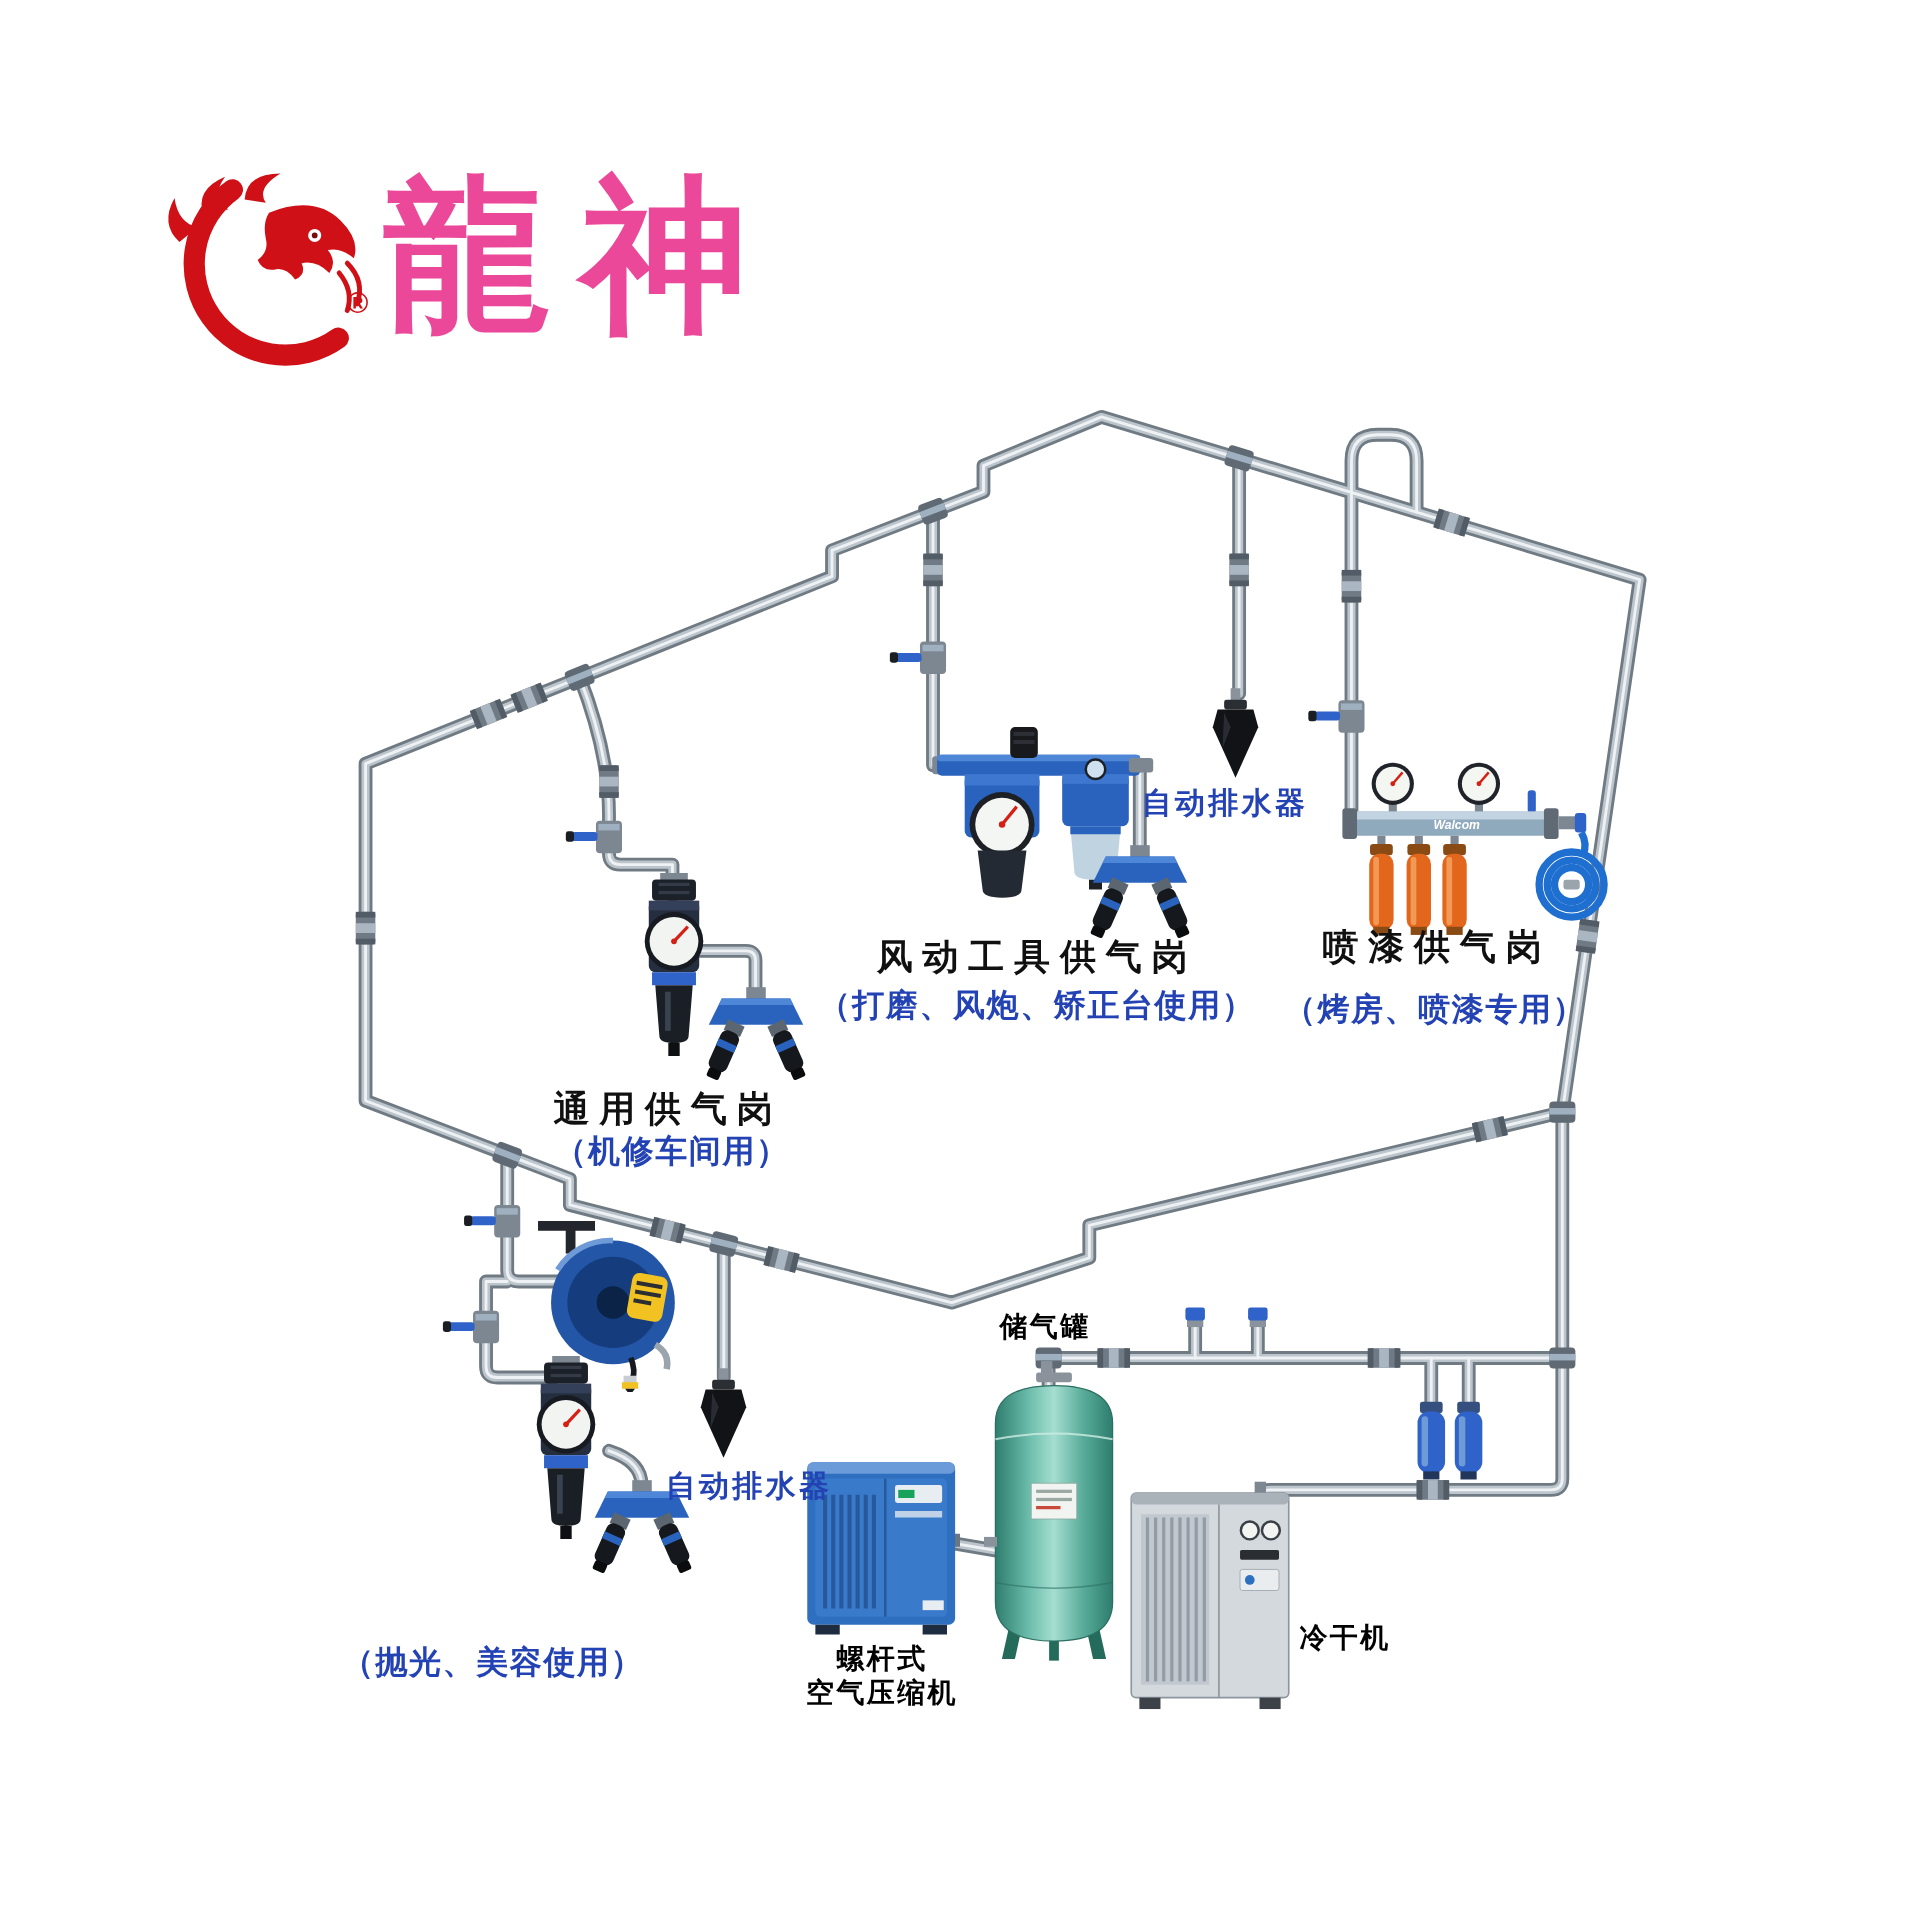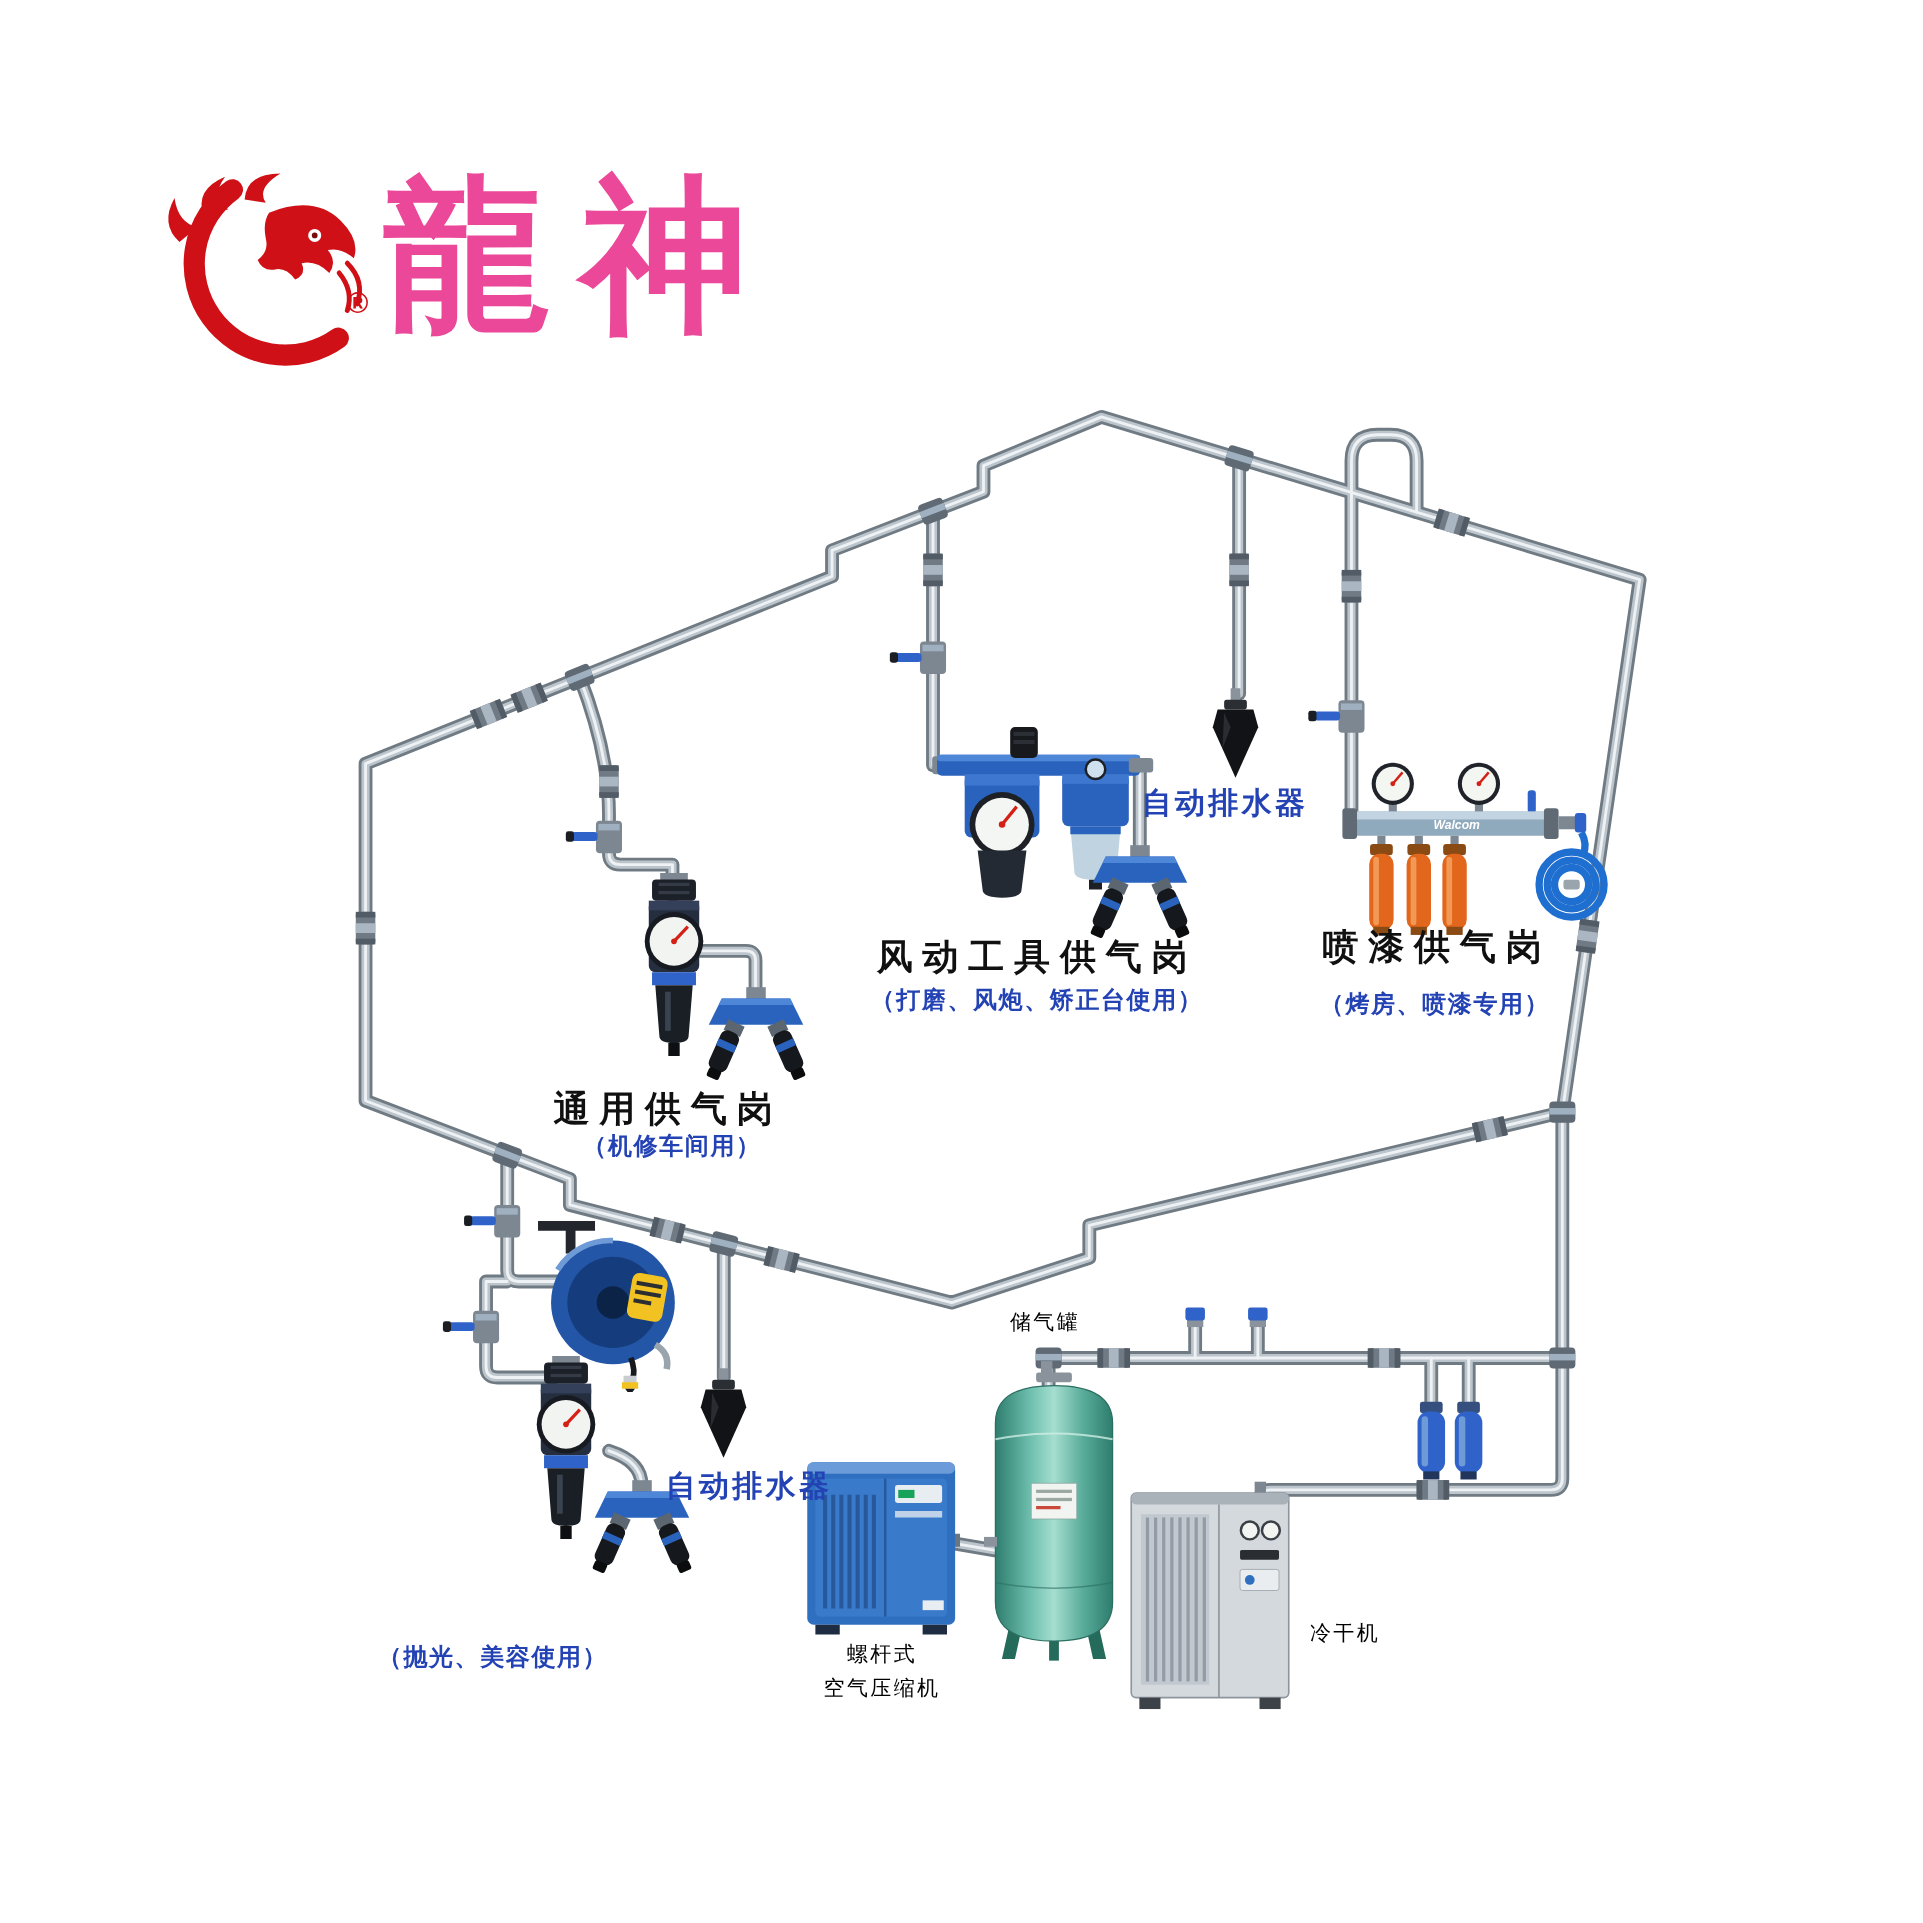--- a/index.html
+++ b/index.html
@@ -11,23 +11,23 @@
   .pL2 use{stroke:#bcc5cc;stroke-width:10;fill:none;stroke-linejoin:round;stroke-linecap:round;}
   .pL3 use{stroke:#eef2f5;stroke-width:3.5;fill:none;stroke-linejoin:round;stroke-linecap:round;}
   .tee rect.b{fill:#5f6a74;}
   .tee rect.l{fill:#9fb0c0;}
   .union rect.b{fill:#707a85;}
   .union rect.m{fill:#aab6c2;}
   .union rect.e{fill:#525c66;}
   
   .lbl{position:absolute;transform:translateX(-50%);white-space:nowrap;text-align:center;}
   .t-title{font-family:"Liberation Serif",serif;font-weight:700;font-size:36px;color:#101010;letter-spacing:9.8px;}
-  .t-sub{font-family:"Liberation Serif",serif;font-weight:700;font-size:24px;color:#2342b4;letter-spacing:1.6px;}
+  .t-sub{font-family:"Liberation Serif",serif;font-weight:700;font-size:32px;color:#2342b4;letter-spacing:1.6px;}
   .t-blue{font-family:"Liberation Serif",serif;font-weight:700;font-size:30px;color:#2342b4;letter-spacing:3.3px;}
-  .t-black{font-family:"Liberation Sans",sans-serif;font-weight:400;font-size:21px;color:#000;letter-spacing:2.4px;}
+  .t-black{font-family:"Liberation Sans",sans-serif;font-weight:700;font-size:28px;color:#000;letter-spacing:2.4px;}
   .brand-text{position:absolute;left:383px;top:173px;font-family:"Liberation Serif",serif;
               font-weight:900;font-size:167px;color:#ec4899;letter-spacing:31px;line-height:1;}
   .reg-mark{position:absolute;left:347px;top:287px;font-size:29px;color:#cf1016;font-weight:700;}
 </style>
 </head>
 <body>
 
 <div class="stage">
 
   <svg class="abs" style="left:0;top:0" width="1923" height="1923" viewBox="0 0 2362 2362">

